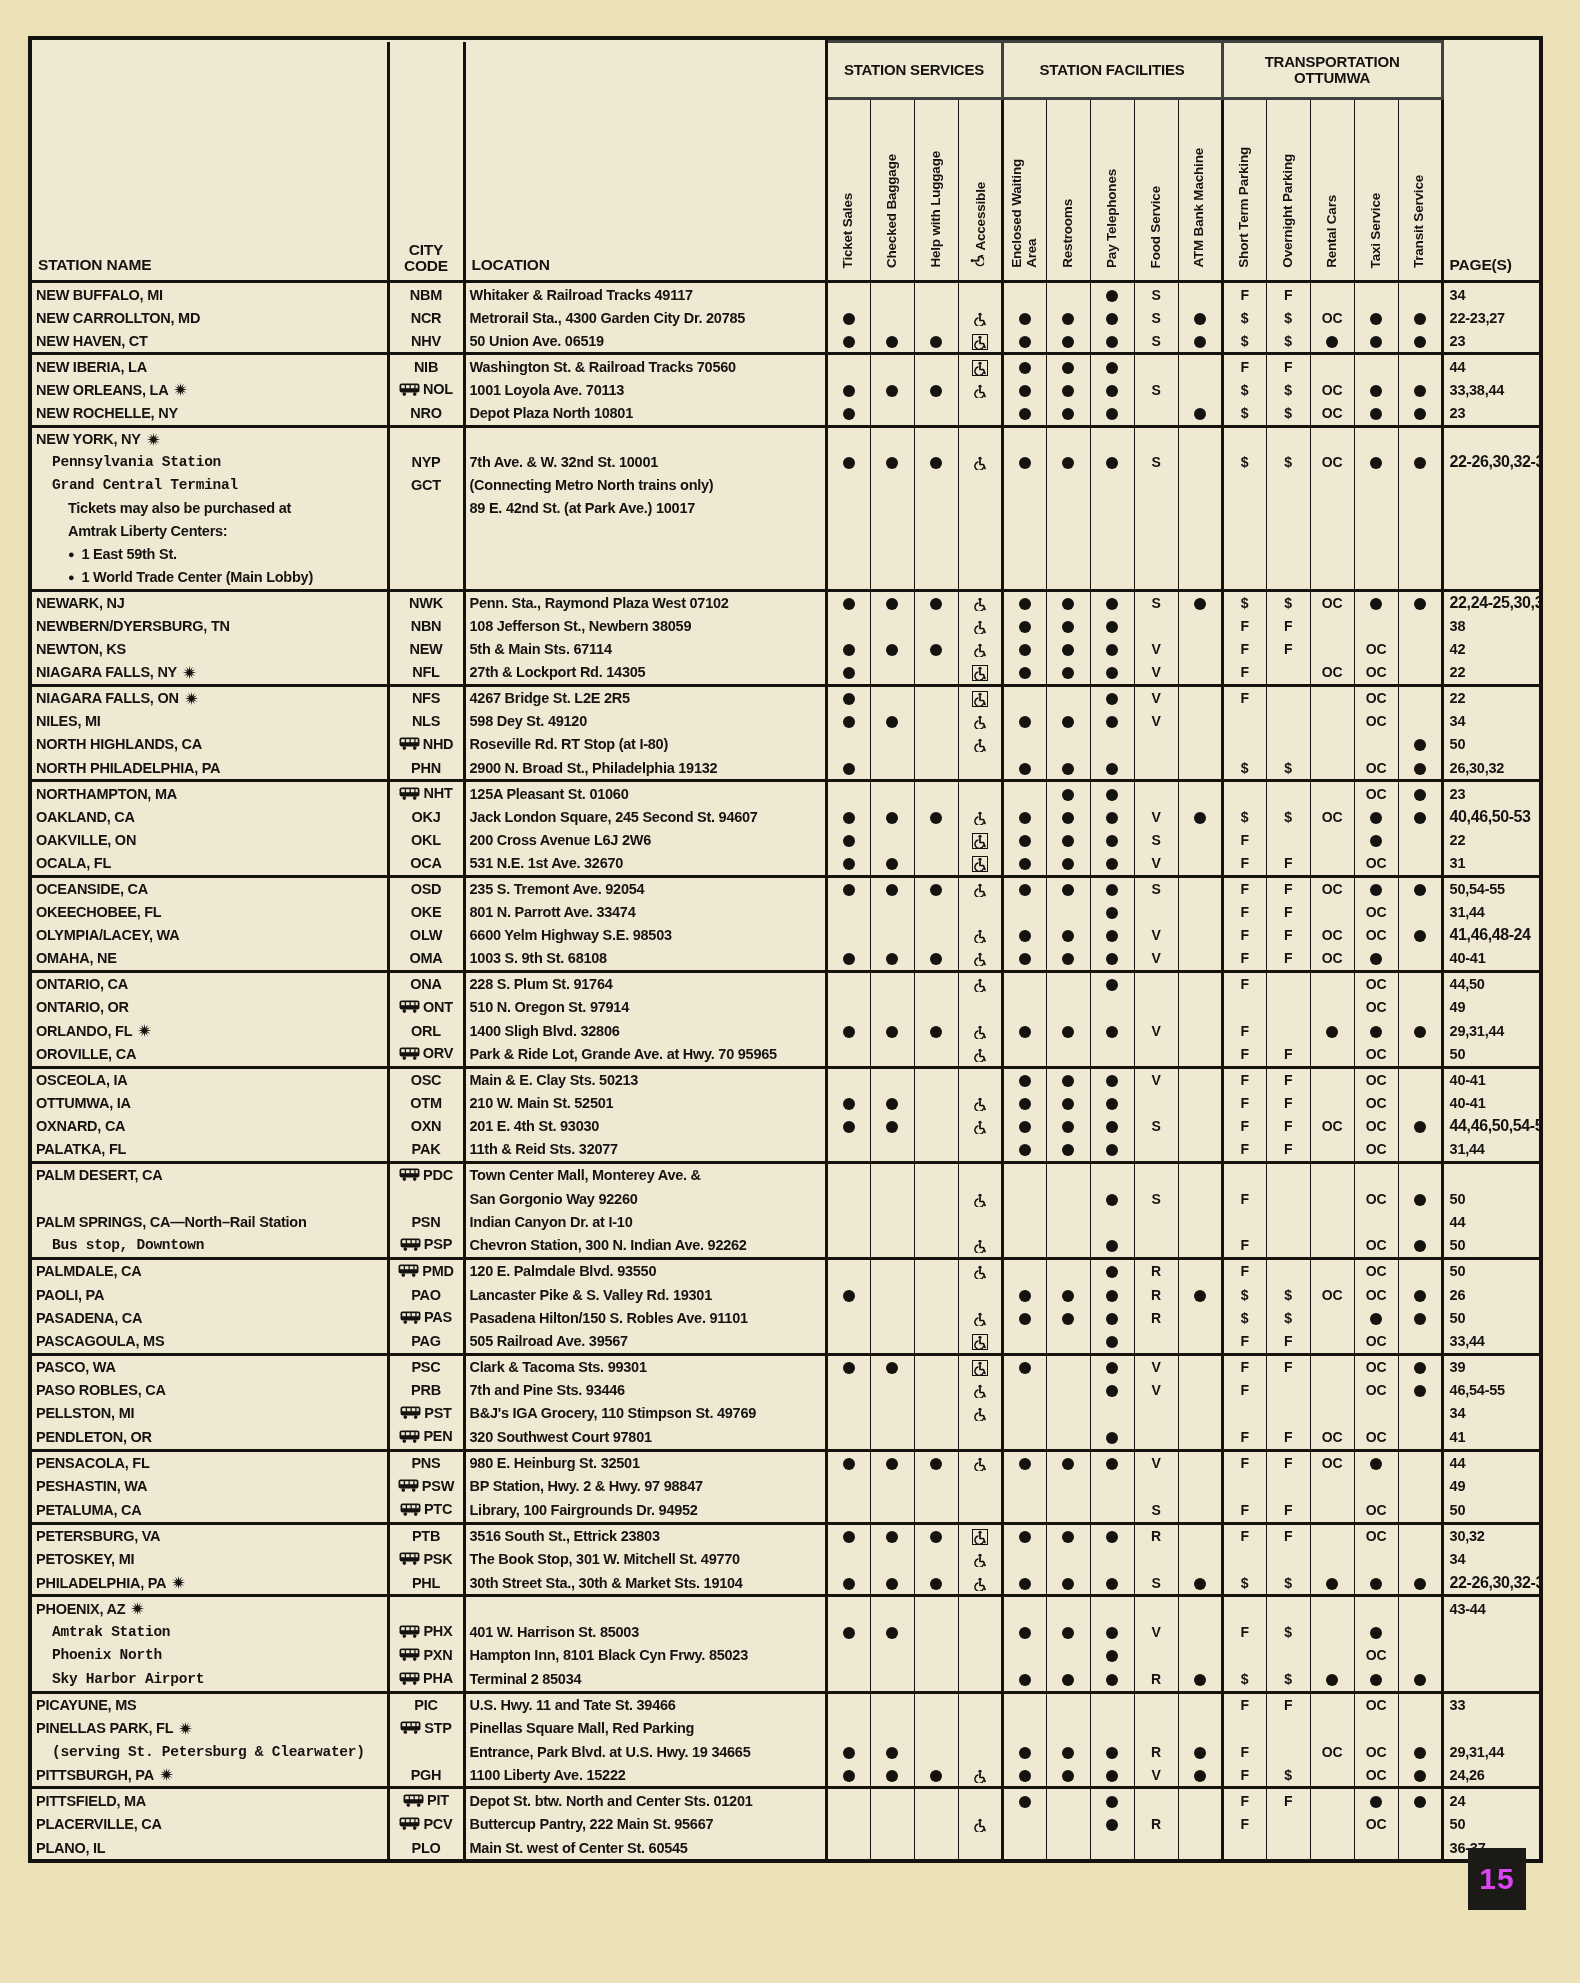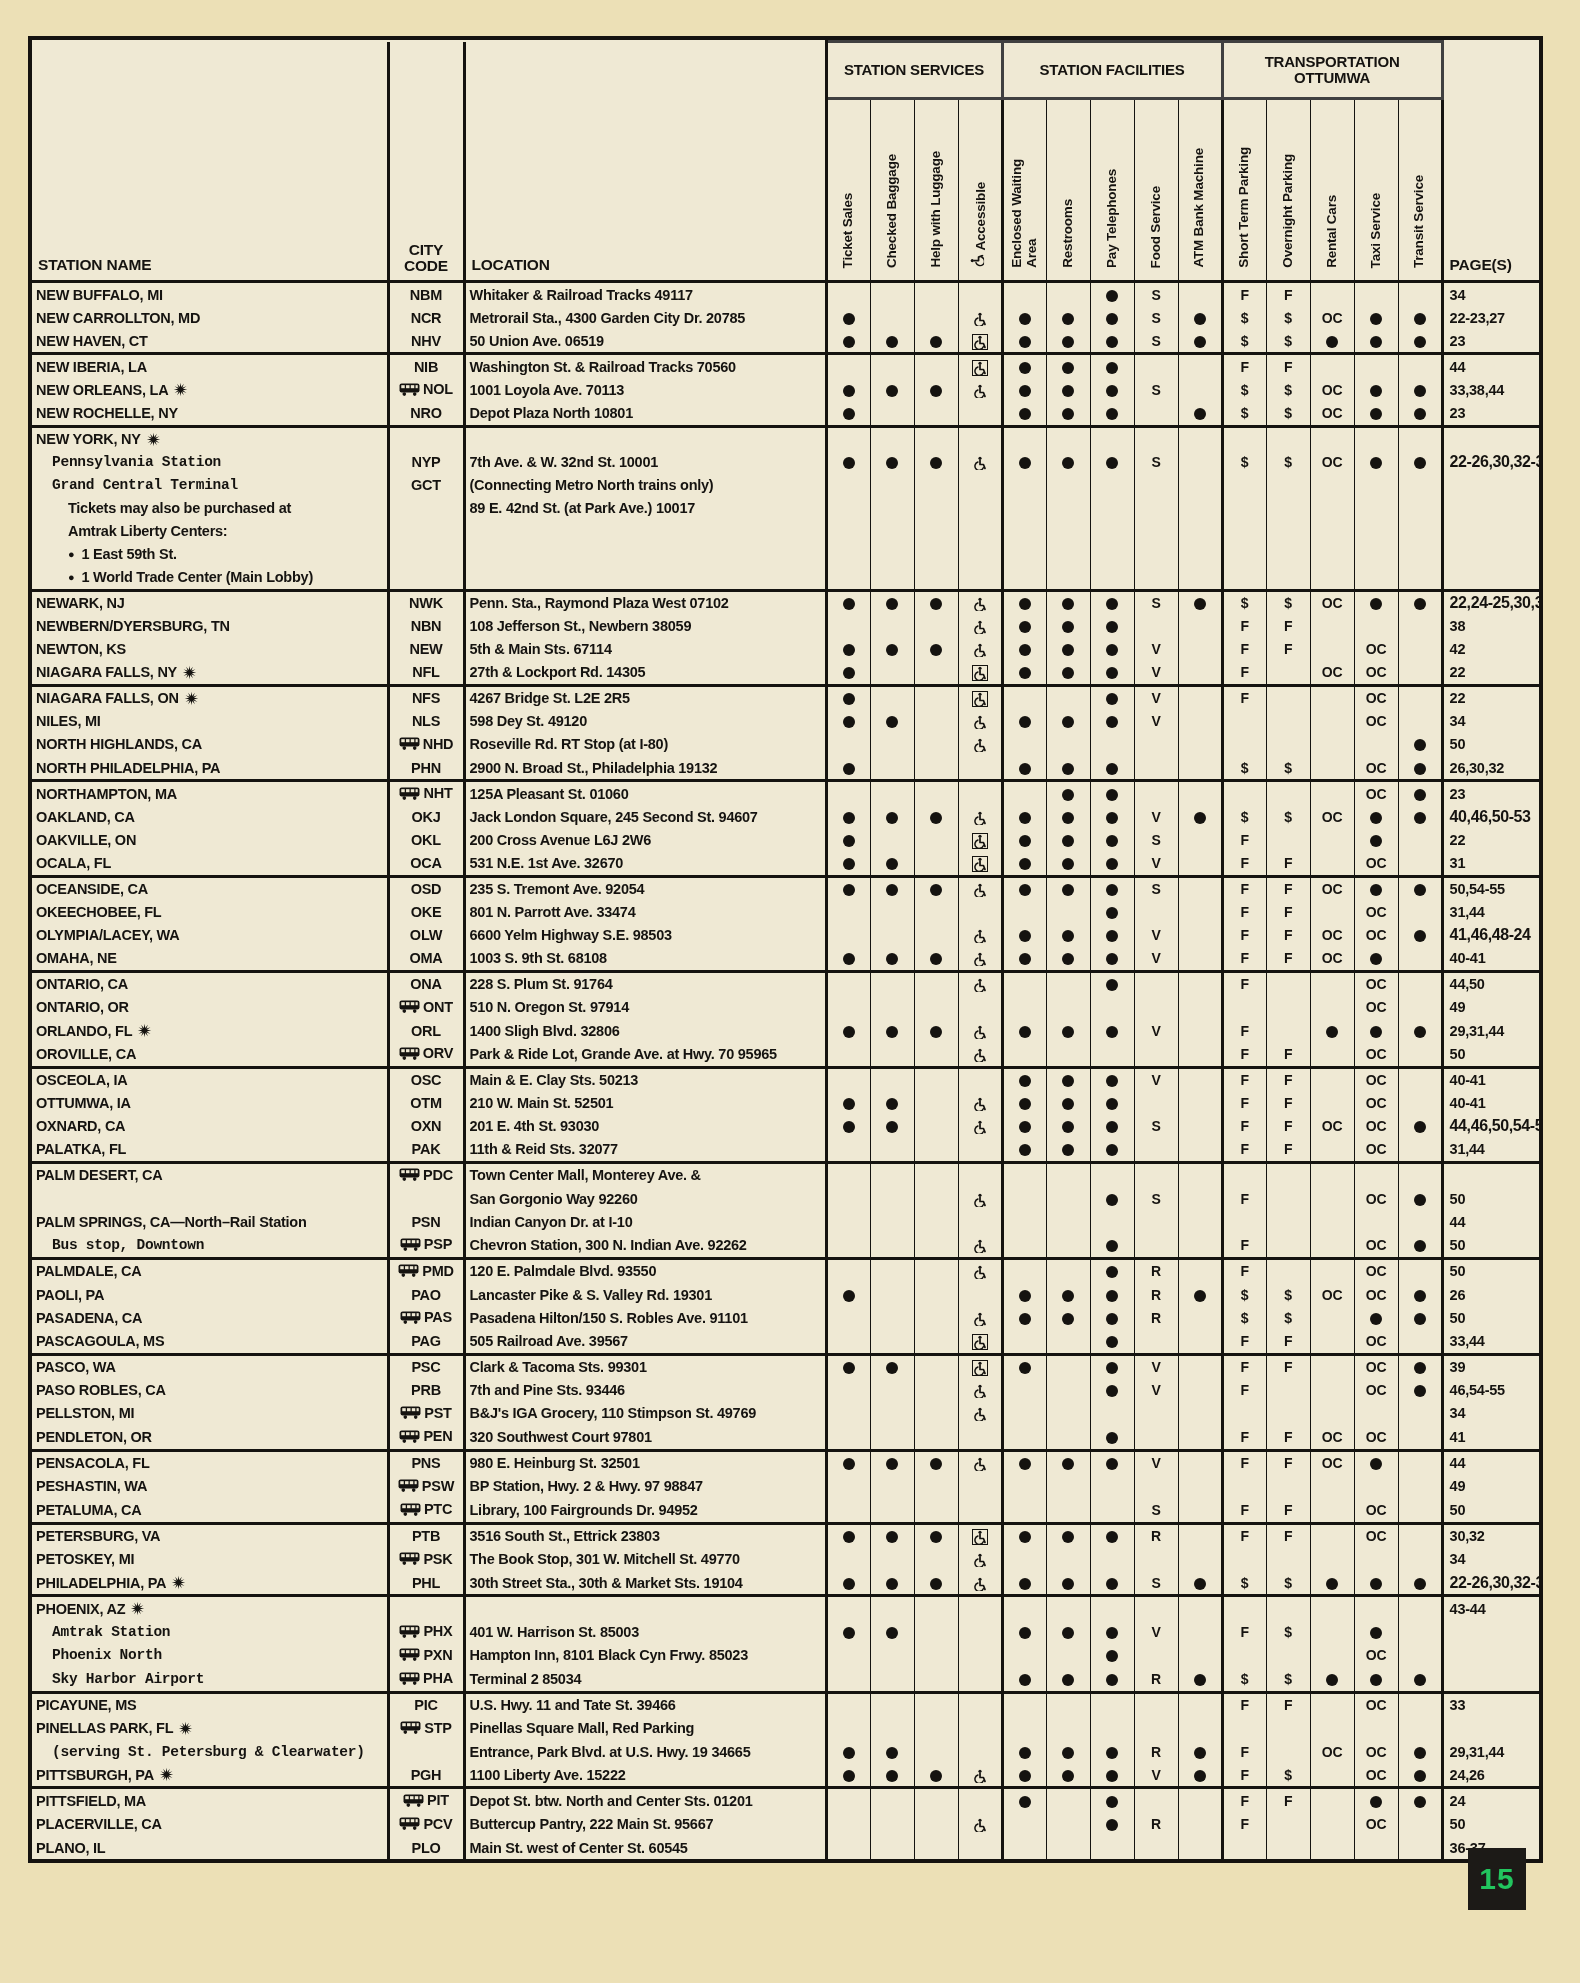--- a/index.html
+++ b/index.html
@@ -50,21 +50,21 @@
   .codecell{text-align:center;}
   .codewrap{display:inline-flex;align-items:center;gap:3px;justify-content:center;}
   .dot{display:inline-block;width:12px;height:12px;border-radius:50%;background:#151310;vertical-align:middle;}
   .ltr{font-size:14px;font-weight:bold;}
   .wch{display:inline-flex;vertical-align:middle;}
   .wbox{display:inline-flex;border:1.5px solid #151310;padding:0 1px;background:#efe9d4;vertical-align:middle;}
   .pgs{padding-left:6px;}
   .pgs.small{font-size:16px;letter-spacing:-0.4px;}
   .pagenum{
     position:absolute;left:1468px;top:1848px;width:58px;height:62px;
-    background:#1c1a17;color:#22c55e;font-weight:bold;font-size:30px;
+    background:#1c1a17;color:#d946ef;font-weight:bold;font-size:30px;
     display:flex;align-items:center;justify-content:center;letter-spacing:1px;
   }
 </style>
 </head>
 <body>
 
 <div class="sheet">
   <table>
     <colgroup>
       <col style="width:356px">

